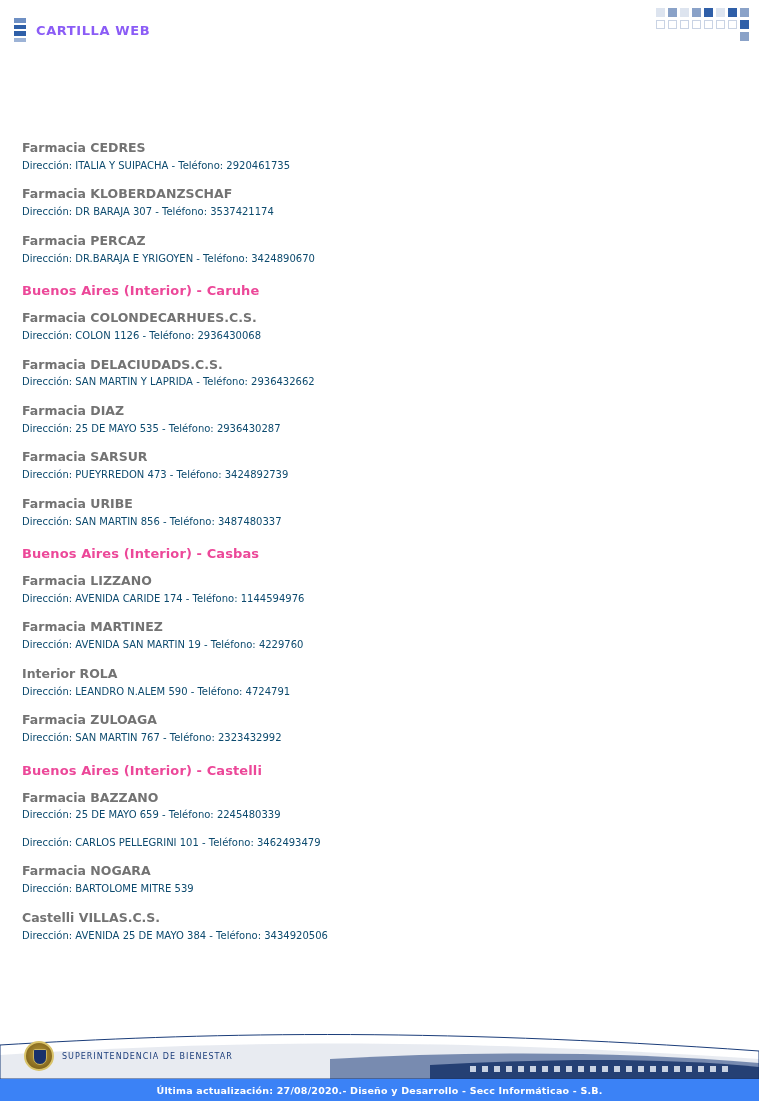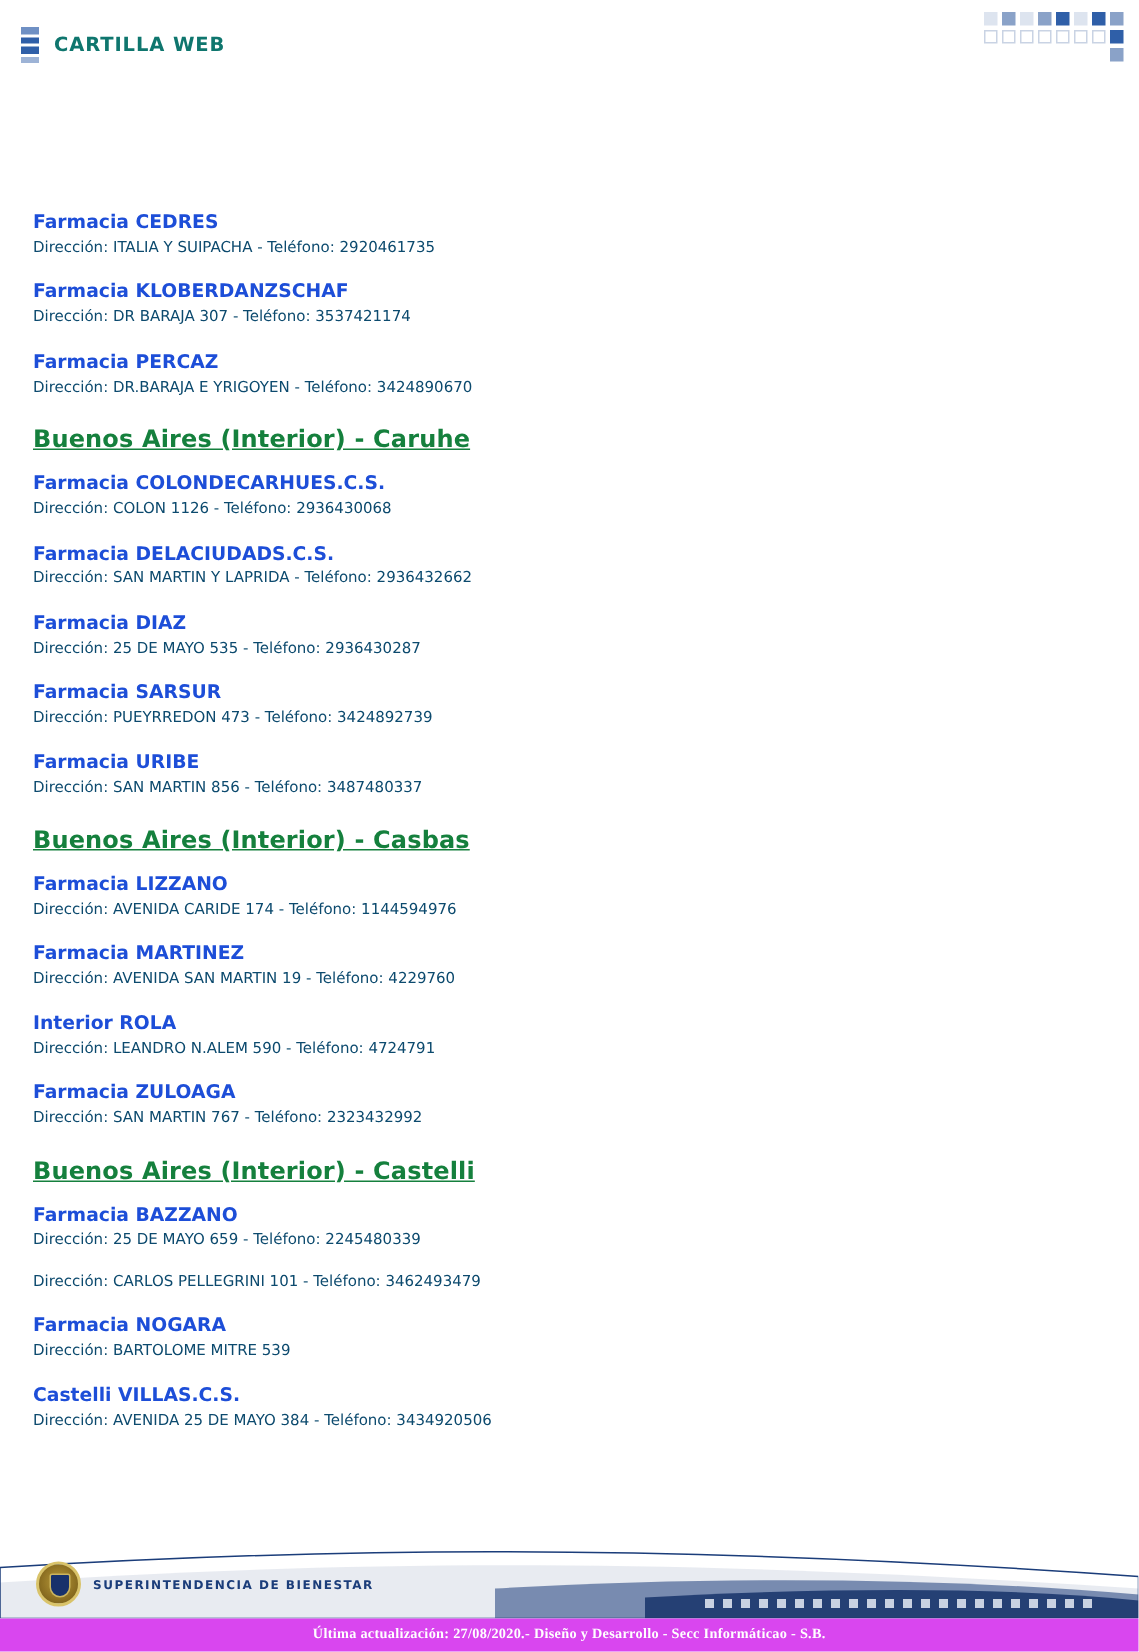--- a/index.html
+++ b/index.html
@@ -42,21 +42,21 @@
     background: #2f5fa8;
   }
   .header-logo i:nth-child(1) { background: #6f90c4; }
   .header-logo i:nth-child(2) { background: #2f5fa8; }
   .header-logo i:nth-child(3) { background: #2f5fa8; }
   .header-logo i:nth-child(4) { background: #9db3d6; }
   .header-title {
     font-size: 13px;
     font-weight: bold;
     letter-spacing: 0.6px;
-    color: #0f766e;
+    color: #8b5cf6;
   }
 
   .header-deco {
     position: absolute;
     right: 10px;
     top: 8px;
     width: 120px;
     height: 40px;
   }
   .deco-row {
@@ -76,34 +76,33 @@
   .deco-cell.empty { background: transparent; border: 1px solid #c9d3e4; width:7px; height:7px;}
 
   
   .content {
     position: absolute;
     left: 22px;
     top: 140px;
     width: 715px;
   }
   .group-heading {
-    font-size: 16px;
+    font-size: 13px;
     font-weight: bold;
-    color: #15803d;
-    text-decoration: underline;
+    color: #ec4899;
     margin: 18px 0 12px 0;
     letter-spacing: 0.1px;
   }
   .entry {
     margin-bottom: 14px;
   }
   .entry-name {
     font-size: 12.5px;
     font-weight: bold;
-    color: #1d4ed8;
+    color: #737373;
     line-height: 1.35;
   }
   .entry-detail {
     font-size: 10px;
     color: #0c4a6e;
     line-height: 1.35;
     margin-top: 2px;
   }
 
   
@@ -121,29 +120,28 @@
     width: 759px;
     height: 54px;
     overflow: hidden;
   }
   .footer-bar {
     position: absolute;
     left: 0;
     bottom: 0;
     width: 759px;
     height: 22px;
-    background: #d946ef;
+    background: #3b82f6;
     color: #ffffff;
     font-size: 9.5px;
     font-weight: bold;
     display: flex;
     align-items: center;
     justify-content: center;
     letter-spacing: 0.2px;
-    font-family: Liberation Serif, serif;
   }
   .footer-seal {
     position: absolute;
     left: 24px;
     bottom: 30px;
     display: flex;
     align-items: center;
   }
   .seal-circle {
     width: 30px;
@@ -162,21 +160,21 @@
     background: #18316b;
     border-radius: 2px 2px 8px 8px;
     border: 1px solid #cbb45e;
     box-sizing: border-box;
   }
   .seal-text {
     margin-left: 8px;
     font-size: 8px;
     color: #1b3d7a;
     letter-spacing: 1px;
-    font-weight: bold;
+    font-weight: normal;
   }
 </style>
 </head>
 <body>
 
 <div class="header">
   <div class="header-title-wrap">
     <span class="header-logo">
       <i></i>
         <i></i>

